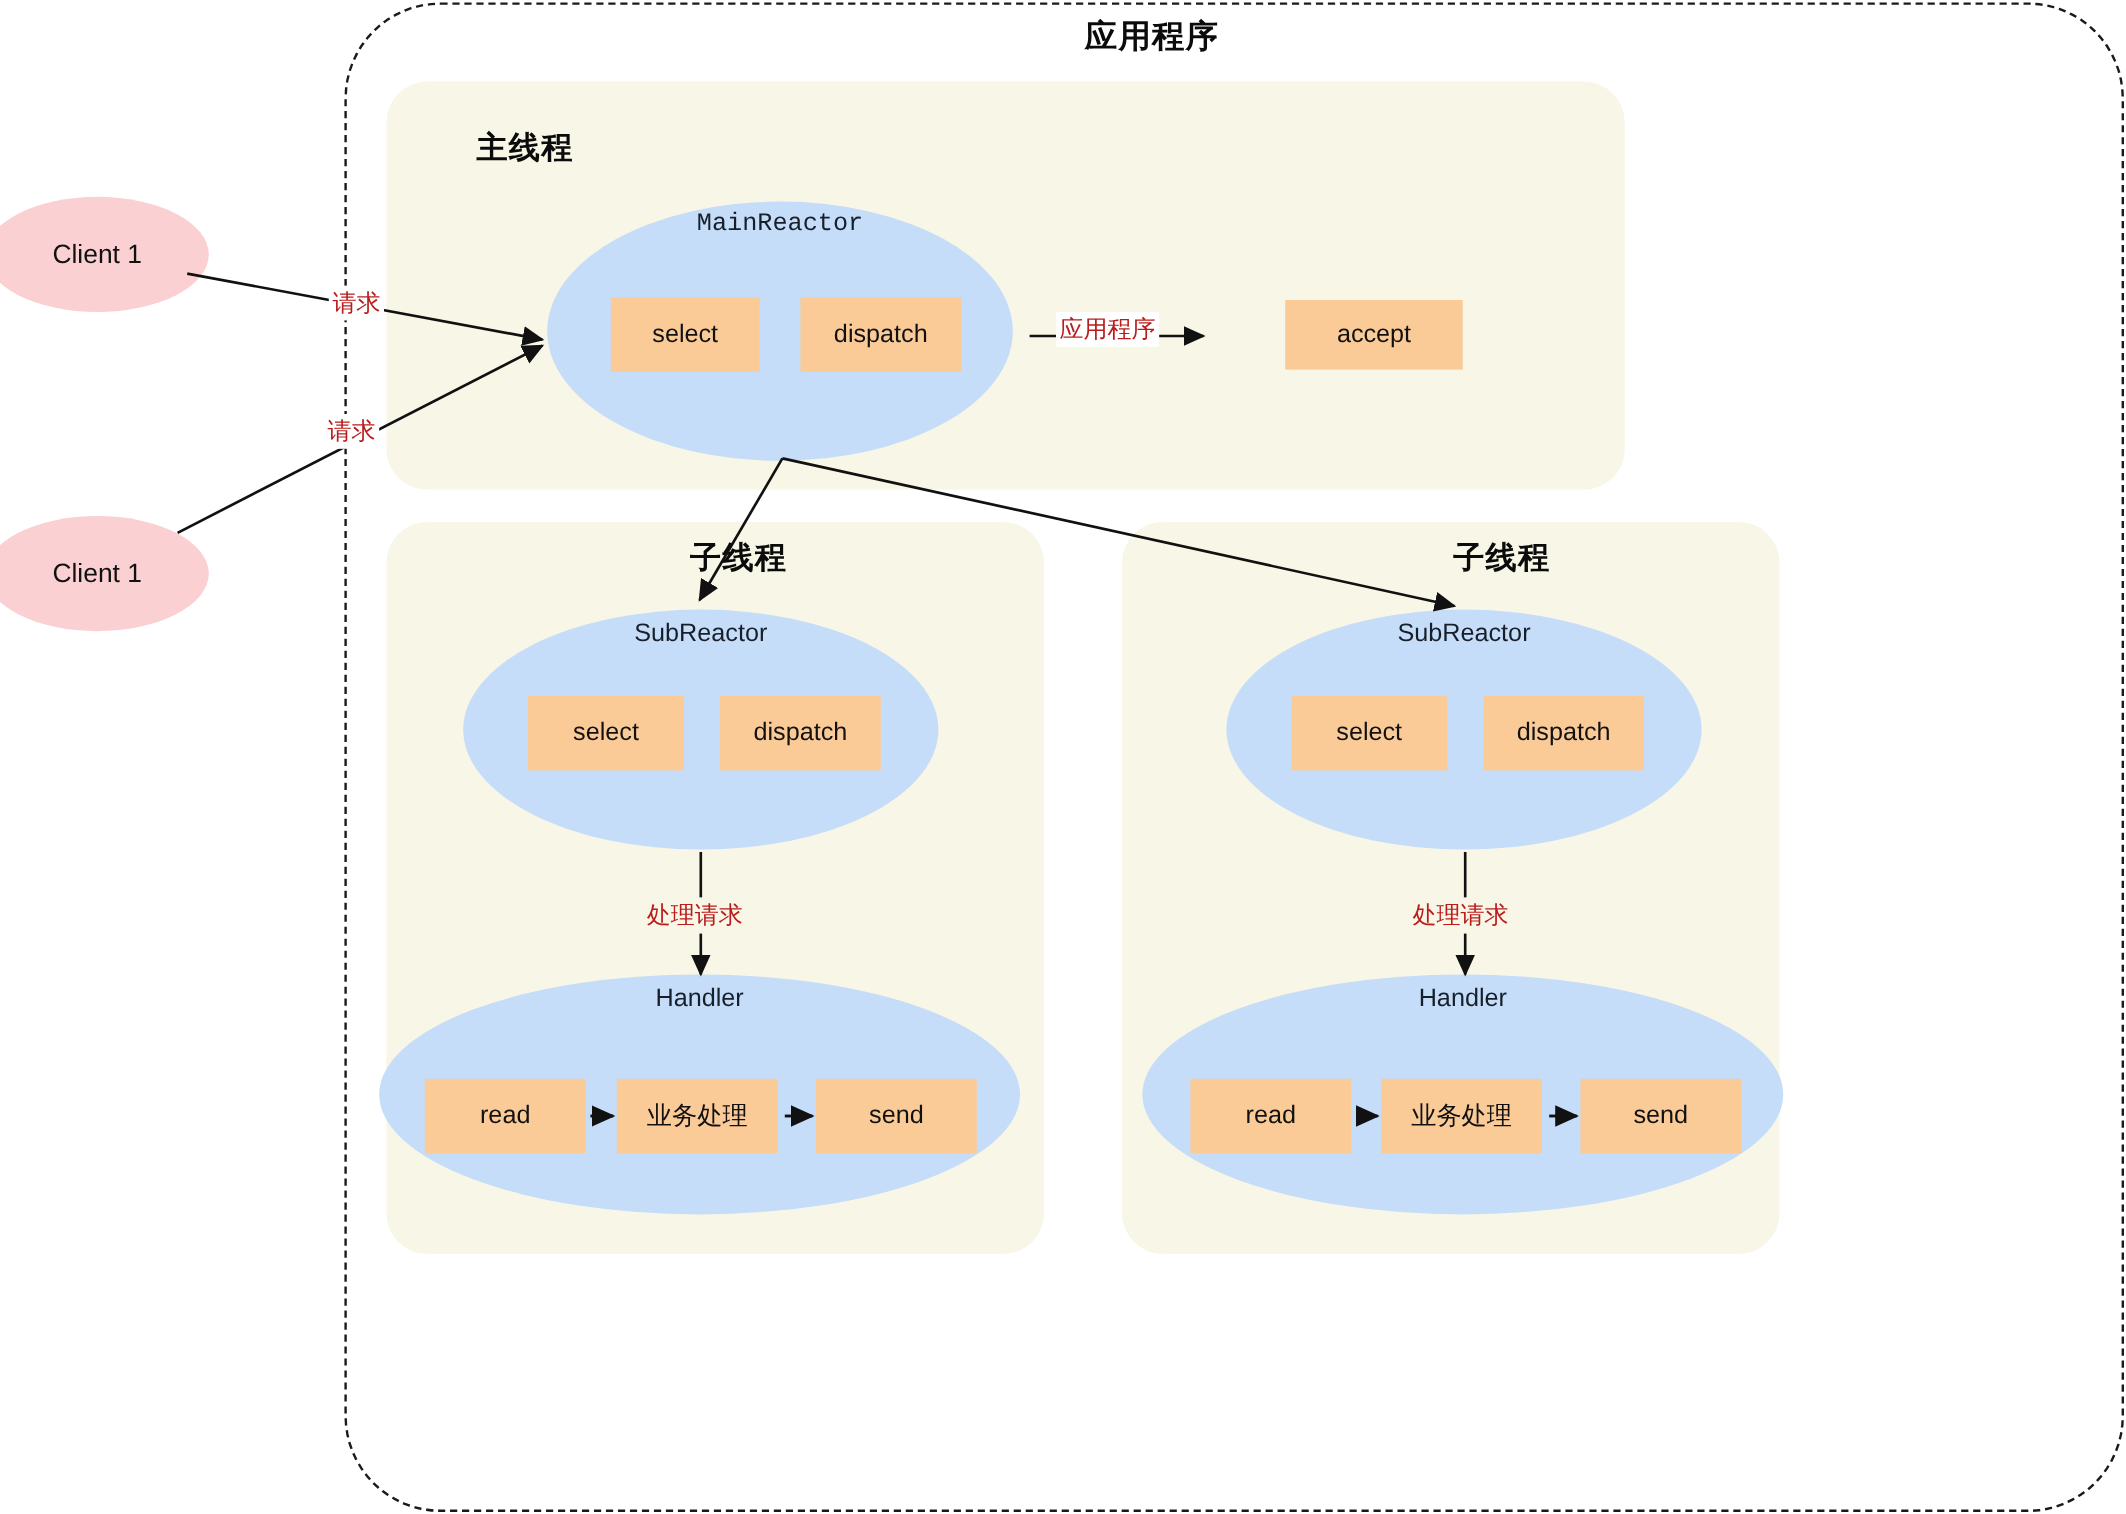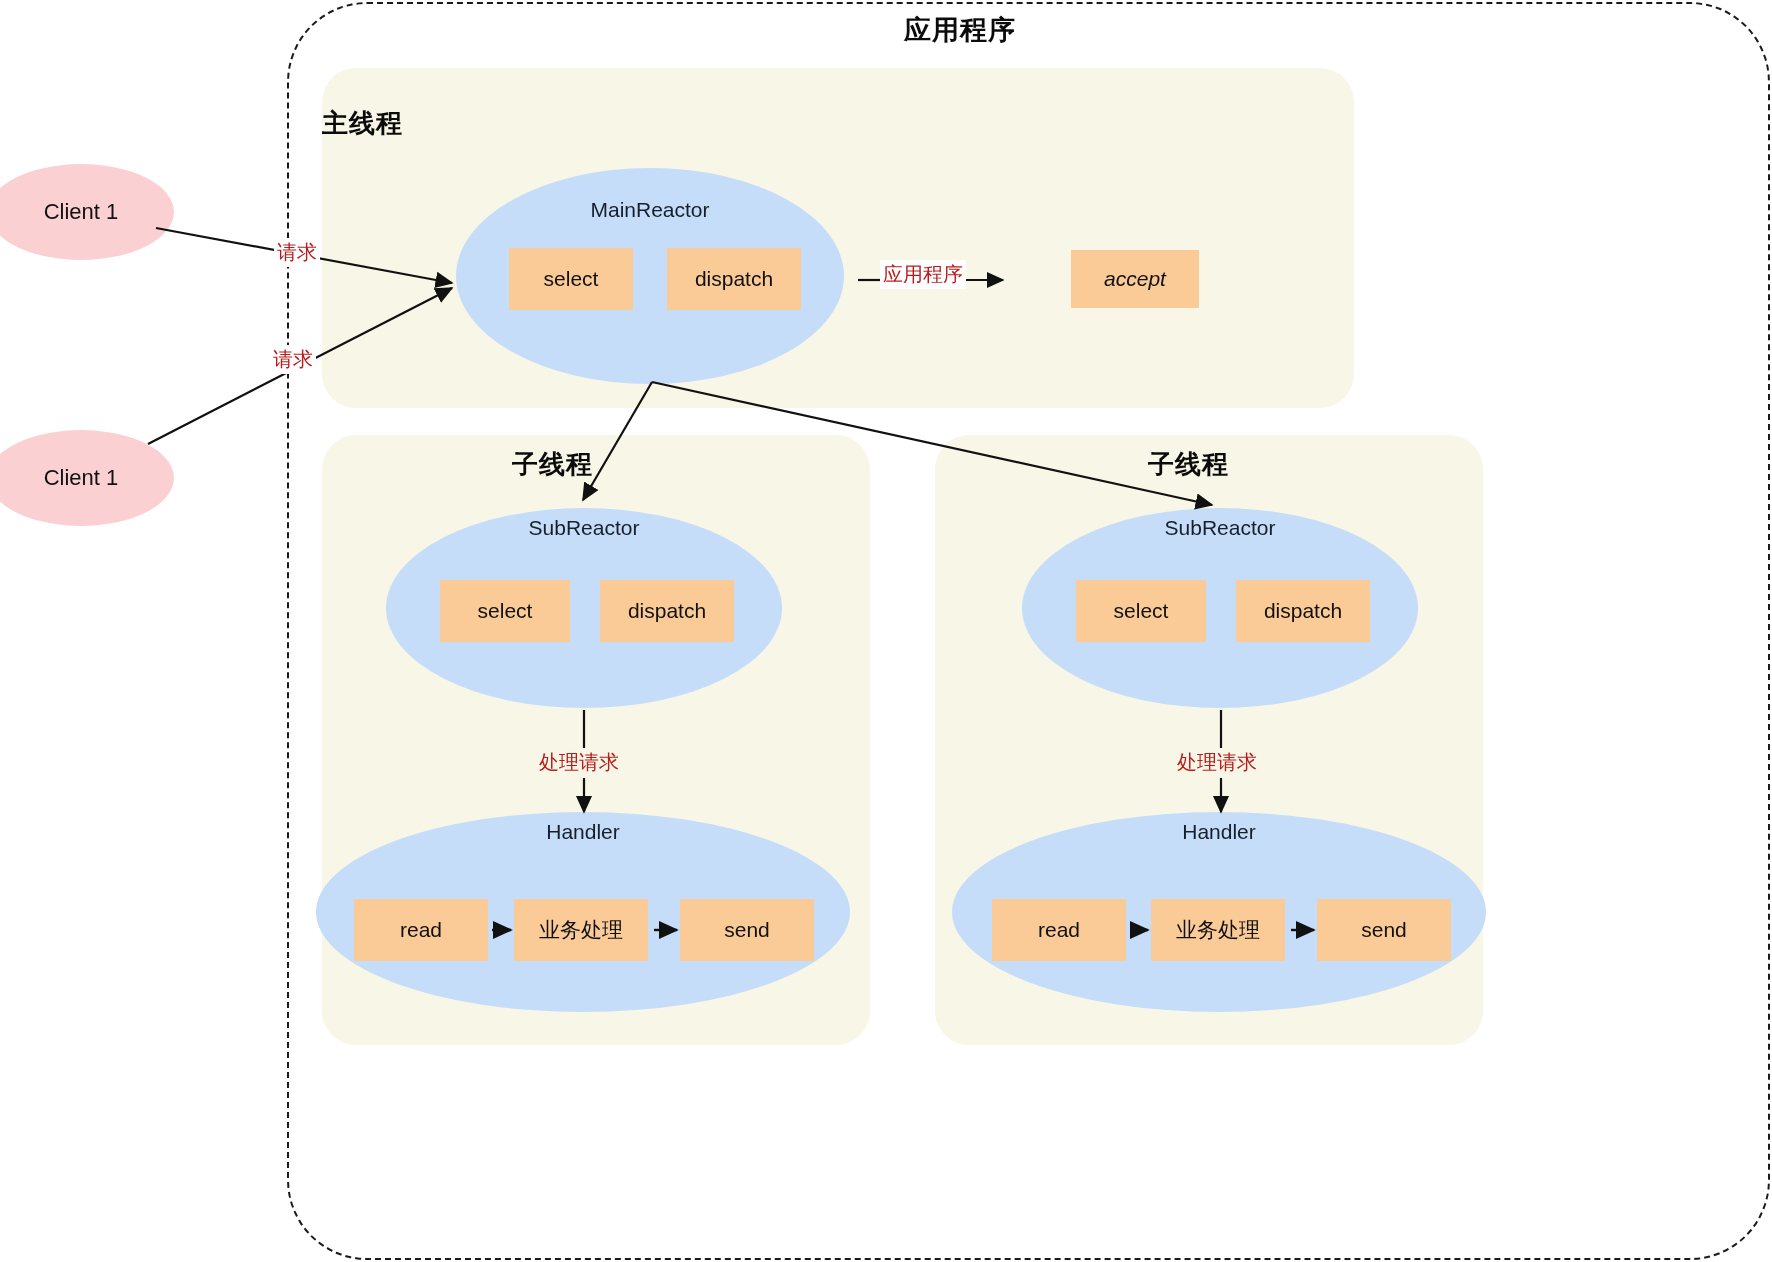--- a/index.html
+++ b/index.html
@@ -42,21 +42,21 @@
 
   
   .panel {
     background: #f8f6e6;
     border-radius: 34px;
   }
   .panel-title {
     font-size: 26px;
     font-weight: bold;
     color: #0b0b0b;
-    text-align: left;
+    text-align: right;
     letter-spacing: 1px;
   }
 
   #panel-main      { left: 322px;  top: 68px;   width: 1032px; height: 340px; }
   #title-main      { left: 322px;  top: 106px;  width: 156px; }
   #panel-sub-left  { left: 322px;  top: 435px;  width: 548px;  height: 610px; }
   #title-sub-left  { left: 512px;  top: 447px;  width: 144px; }
   #panel-sub-right { left: 935px;  top: 435px;  width: 548px;  height: 610px; }
   #title-sub-right { left: 1148px; top: 447px;  width: 144px; }
 
@@ -83,21 +83,21 @@
     width: 100%;
     top: 50%;
     transform: translateY(-50%);
     text-align: center;
     font-size: 22px;
     color: #111111;
   }
 
   
   #mainreactor { left: 456px;  top: 168px;  width: 388px; height: 216px; }
-  #mainreactor .ellipse-label { top: 30px; }
+  #mainreactor .ellipse-label { top: 8px; font-family: Liberation Mono, monospace; }
 
   
   #acceptor    { left: 1010px; top: 180px;  width: 448px; height: 200px; }
   #acceptor .ellipse-label { top: 16px; }
 
   
   #subreactor-left  { left: 386px;  top: 508px; width: 396px; height: 200px; }
   #subreactor-right { left: 1022px; top: 508px; width: 396px; height: 200px; }
   #subreactor-left .ellipse-label,
   #subreactor-right .ellipse-label { top: 8px; }
@@ -117,21 +117,21 @@
     justify-content: center;
     font-size: 21px;
     color: #111111;
     box-sizing: border-box;
   }
 
   
   #op-main-select   { left: 509px; top: 248px; width: 124px; height: 62px; }
   #op-main-dispatch { left: 667px; top: 248px; width: 134px; height: 62px; }
   
-  #op-accept        { left: 1071px; top: 250px; width: 128px; height: 58px; font-style: italic; }
+  #op-accept        { left: 1071px; top: 250px; width: 148px; height: 58px; }
   
   #op-sl-select     { left: 440px; top: 580px; width: 130px; height: 62px; }
   #op-sl-dispatch   { left: 600px; top: 580px; width: 134px; height: 62px; }
   
   #op-sr-select     { left: 1076px; top: 580px; width: 130px; height: 62px; }
   #op-sr-dispatch   { left: 1236px; top: 580px; width: 134px; height: 62px; }
   
   #op-hl-read       { left: 354px; top: 899px; width: 134px; height: 62px; }
   #op-hl-biz        { left: 514px; top: 899px; width: 134px; height: 62px; }
   #op-hl-send       { left: 680px; top: 899px; width: 134px; height: 62px; }

